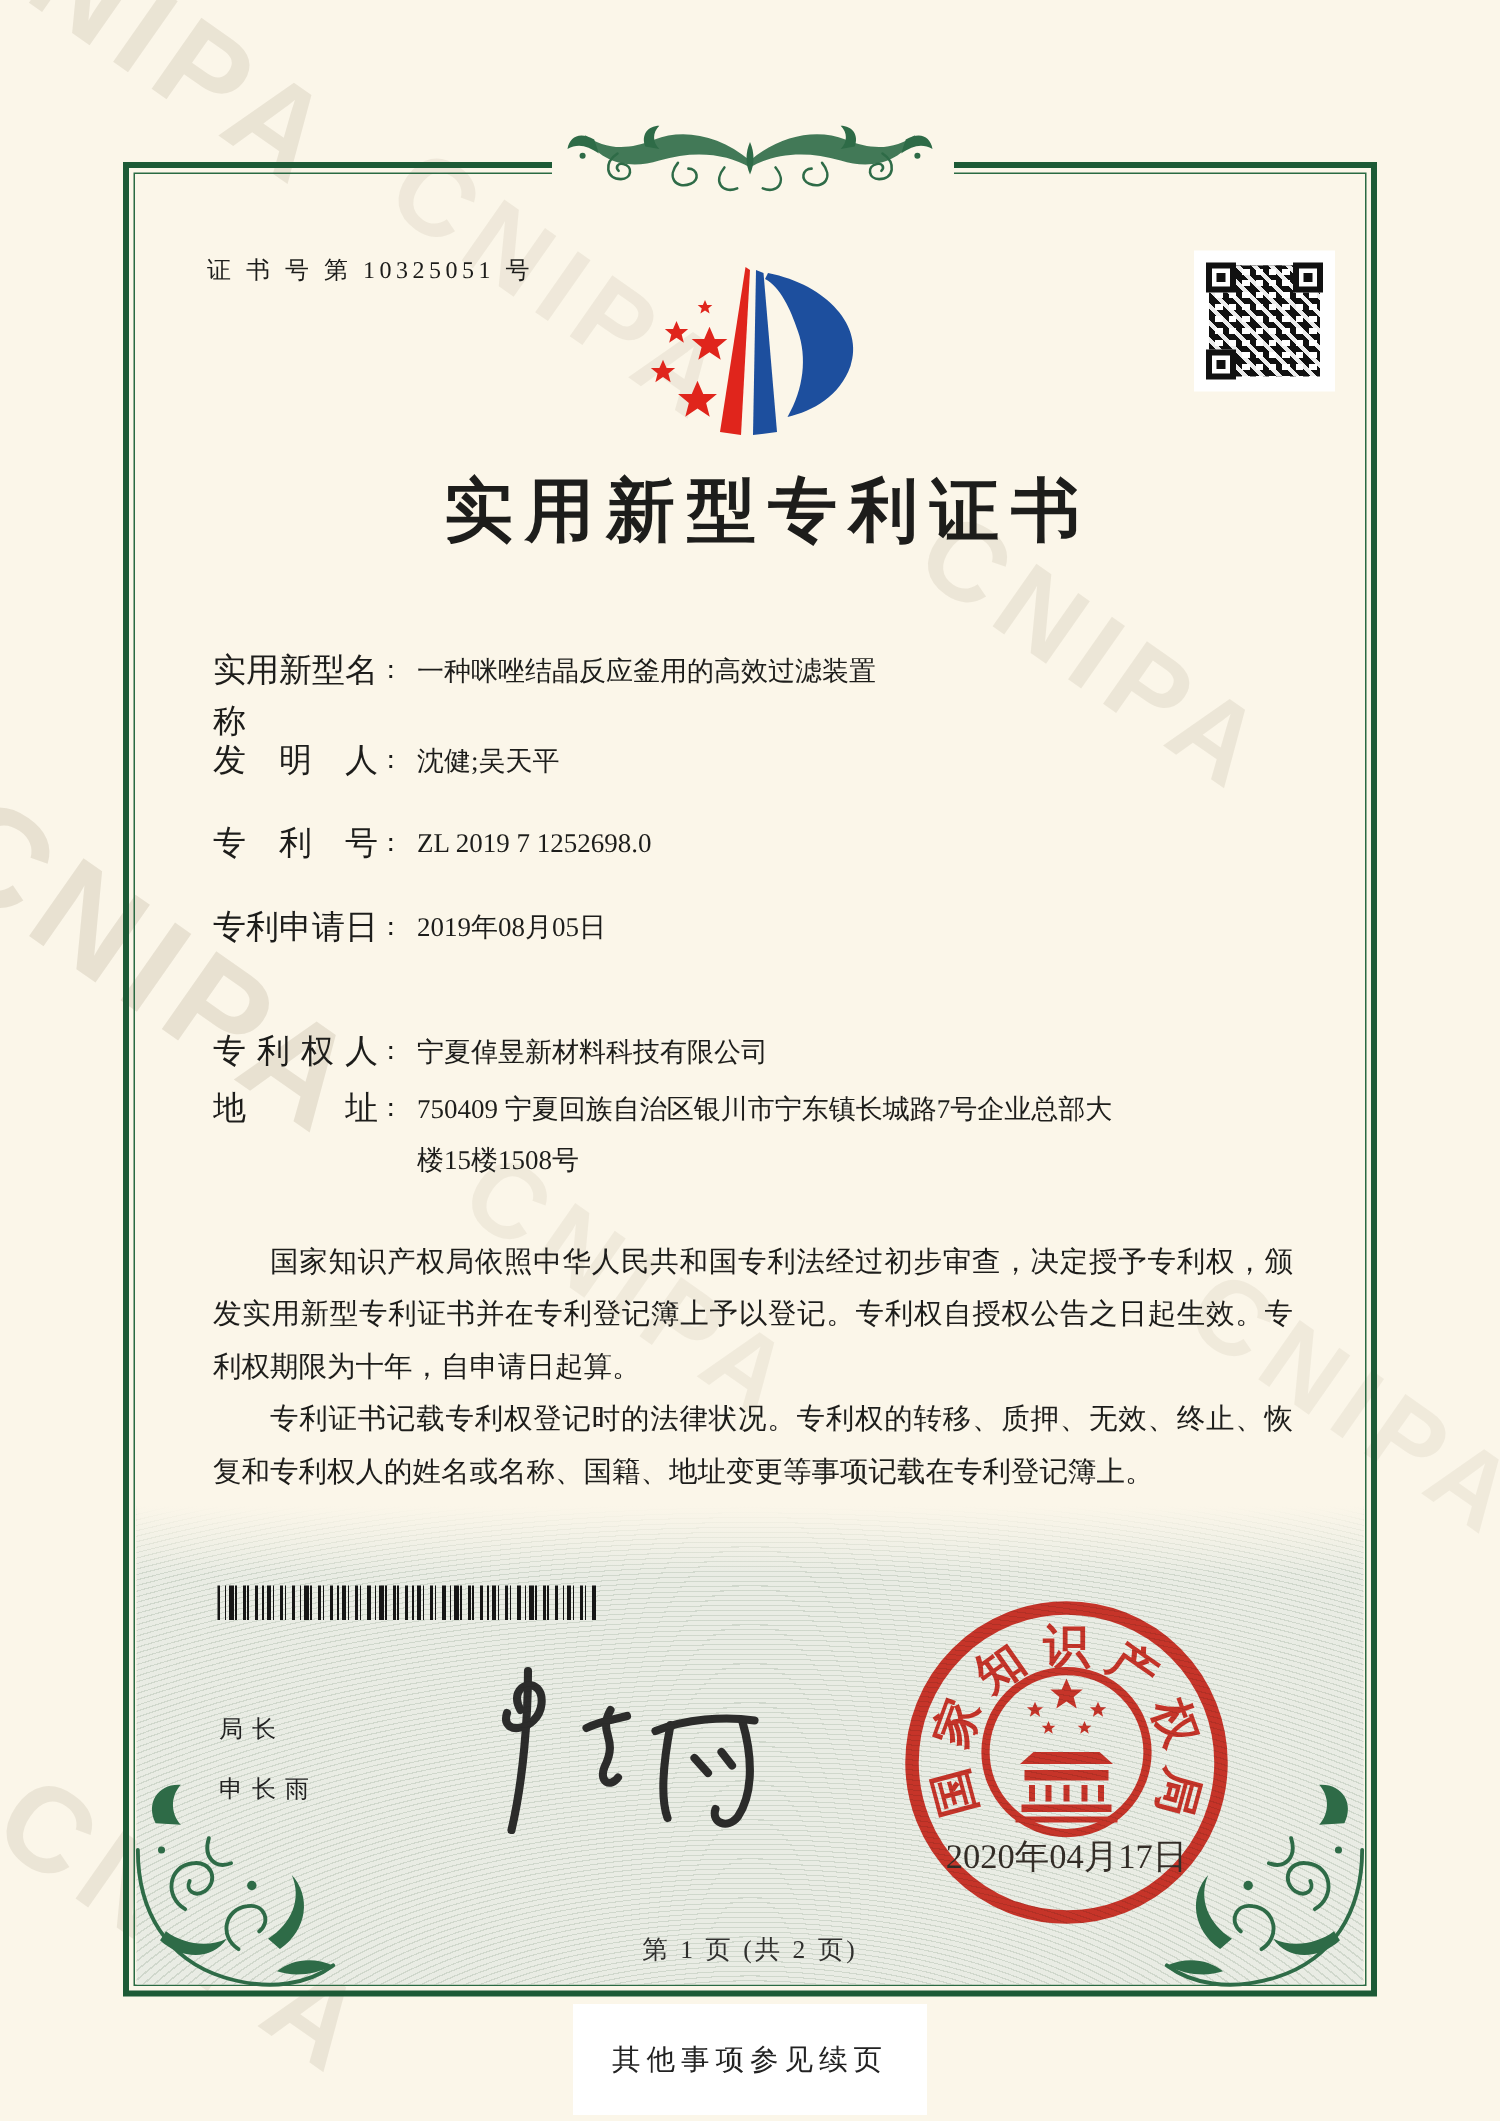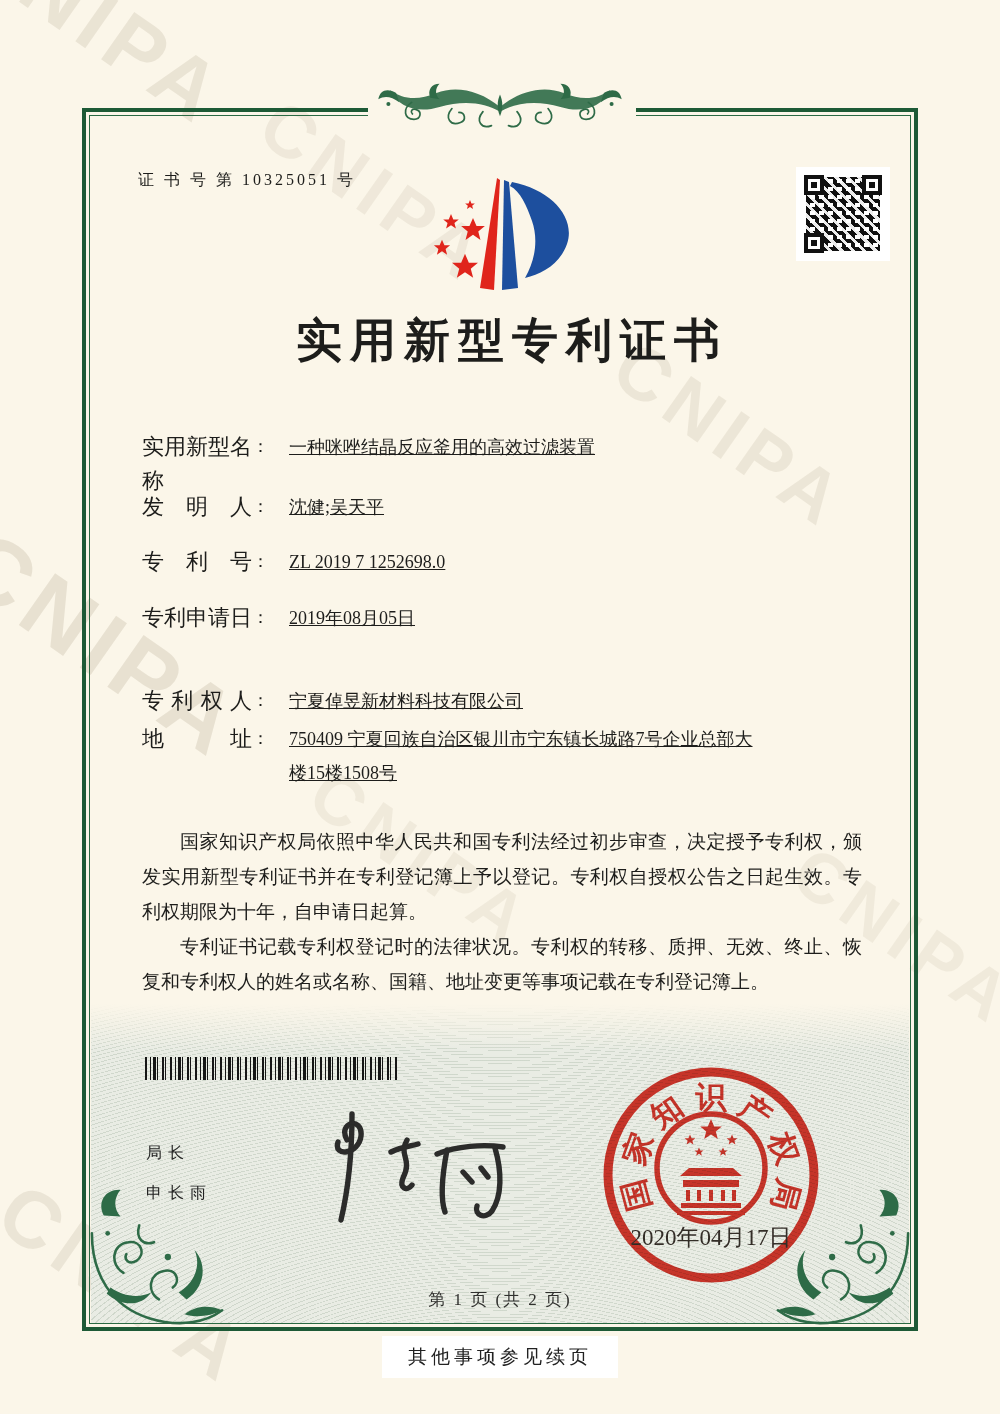--- a/index.html
+++ b/index.html
@@ -88,21 +88,21 @@
     font-family:"Liberation Serif","DejaVu Serif",serif;
   }
   
   .frow{position:absolute;left:142px;z-index:5;font-size:18px;line-height:34px;}
   .flabel{
     display:inline-block;width:110px;vertical-align:top;
     font-size:22px;line-height:34px;
     text-align:justify;text-align-last:justify;
   }
   .fcolon{display:inline-block;vertical-align:top;font-size:17px;line-height:34px;}
-  .fvalue{display:inline-block;vertical-align:top;max-width:470px;margin-left:20px;line-height:34px;text-decoration:underline;}
+  .fvalue{display:inline-block;vertical-align:top;max-width:470px;margin-left:9px;line-height:34px;}
   .grant-right{position:absolute;left:373px;top:0;white-space:nowrap;}
   
   .body-text{
     position:absolute;left:142px;top:824px;width:720px;z-index:5;
     font-size:19px;line-height:35px;text-align:justify;
   }
   .body-text p{margin:0;text-indent:2em;}
   
   .barcode{
     position:absolute;left:145px;top:1057px;width:253px;height:23px;z-index:6;
@@ -125,21 +125,21 @@
   .seal{position:absolute;left:600px;top:1064px;z-index:7;mix-blend-mode:multiply;opacity:.93;}
   .page-indicator{
     position:absolute;left:0;top:1288px;width:100%;z-index:6;
     text-align:center;font-size:17px;letter-spacing:2px;color:#30302e;
   }
   
   .continuation{
     position:absolute;left:0;top:1336px;width:100%;z-index:5;text-align:center;
   }
   .continuation span{
-    display:inline-block;background:#ffffff;padding:8px 26px;
+    display:inline-block;background:#ffffff;padding:24px 26px;
     font-size:19px;letter-spacing:4px;color:#222;
   }
 </style>
 </head>
 <body>
 
 <div class="page">
 
   <span class="wm wm1">CNIPA</span>
   <span class="wm wm2">CNIPA</span>

